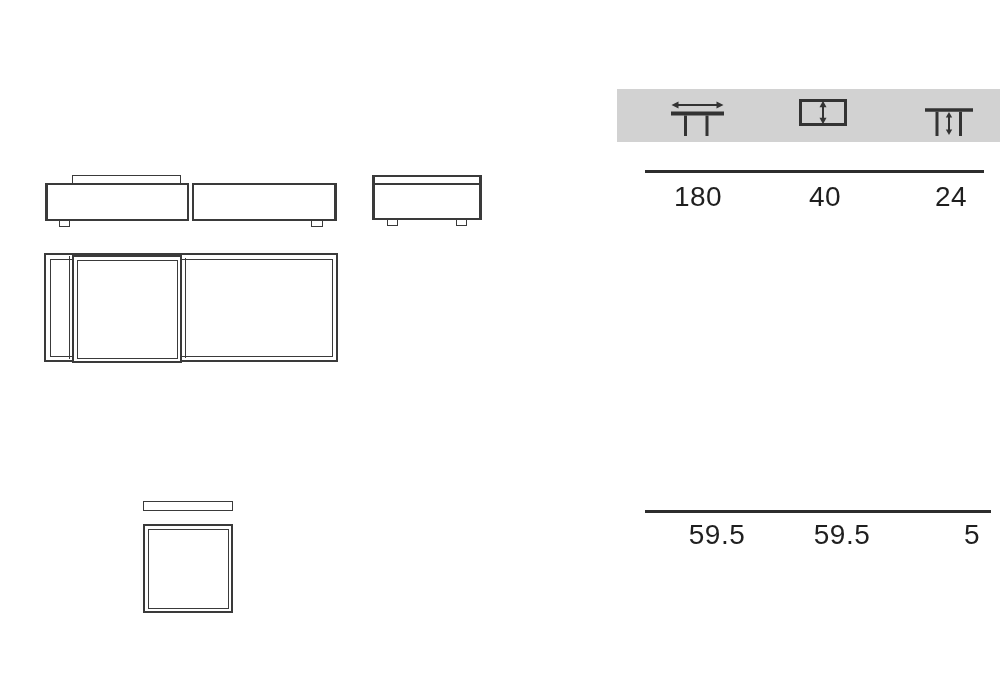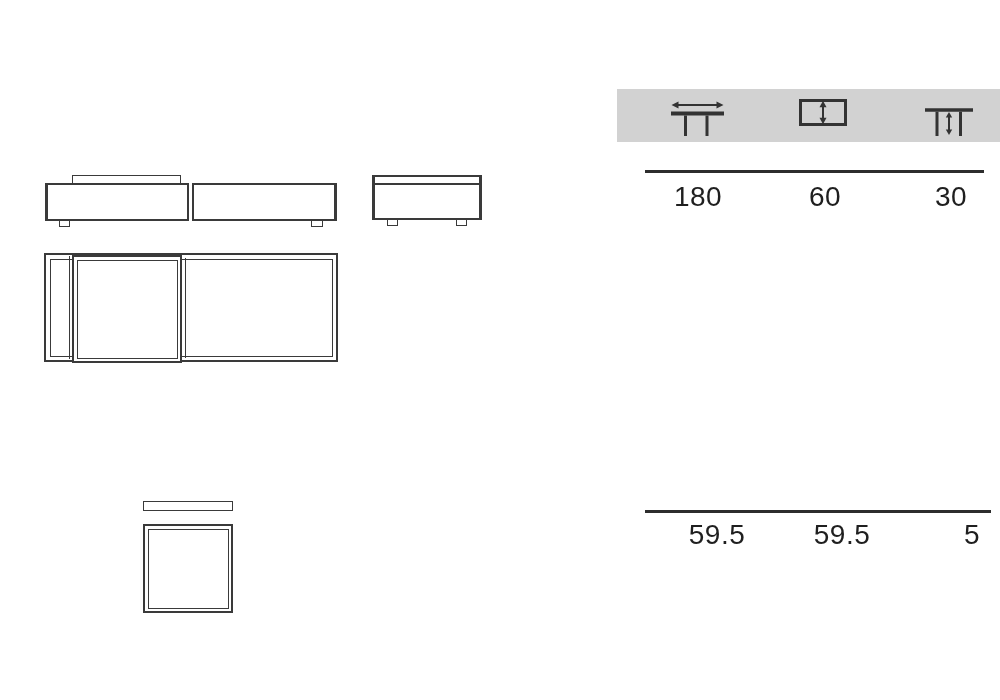--- a/index.html
+++ b/index.html
@@ -111,22 +111,22 @@
         <g fill="#333333">
           <path d="M24,4 L20.8,9.6 L27.2,9.6 Z"></path>
           <path d="M24,27 L20.8,21.4 L27.2,21.4 Z"></path>
         </g>
       </svg>
     </span>
   </div>
 
   <div class="abs rule rule-1"></div>
   <div class="abs dim-value row1" style="left:698px;">180</div>
-  <div class="abs dim-value row1" style="left:825px;">60</div>
-  <div class="abs dim-value row1" style="left:951px;">30</div>
+  <div class="abs dim-value row1" style="left:825px;">40</div>
+  <div class="abs dim-value row1" style="left:951px;">24</div>
 
   <div class="abs rule rule-2"></div>
   <div class="abs dim-value row2" style="left:702px;">59.5</div>
   <div class="abs dim-value row2" style="left:827px;">59.5</div>
   <div class="abs dim-value row2" style="left:957px;">5</div>
 
   <div>
     <div class="abs fe-lid"></div>
     <div class="abs fe-left-mod"></div>
     <div class="abs fe-right-mod"></div>

